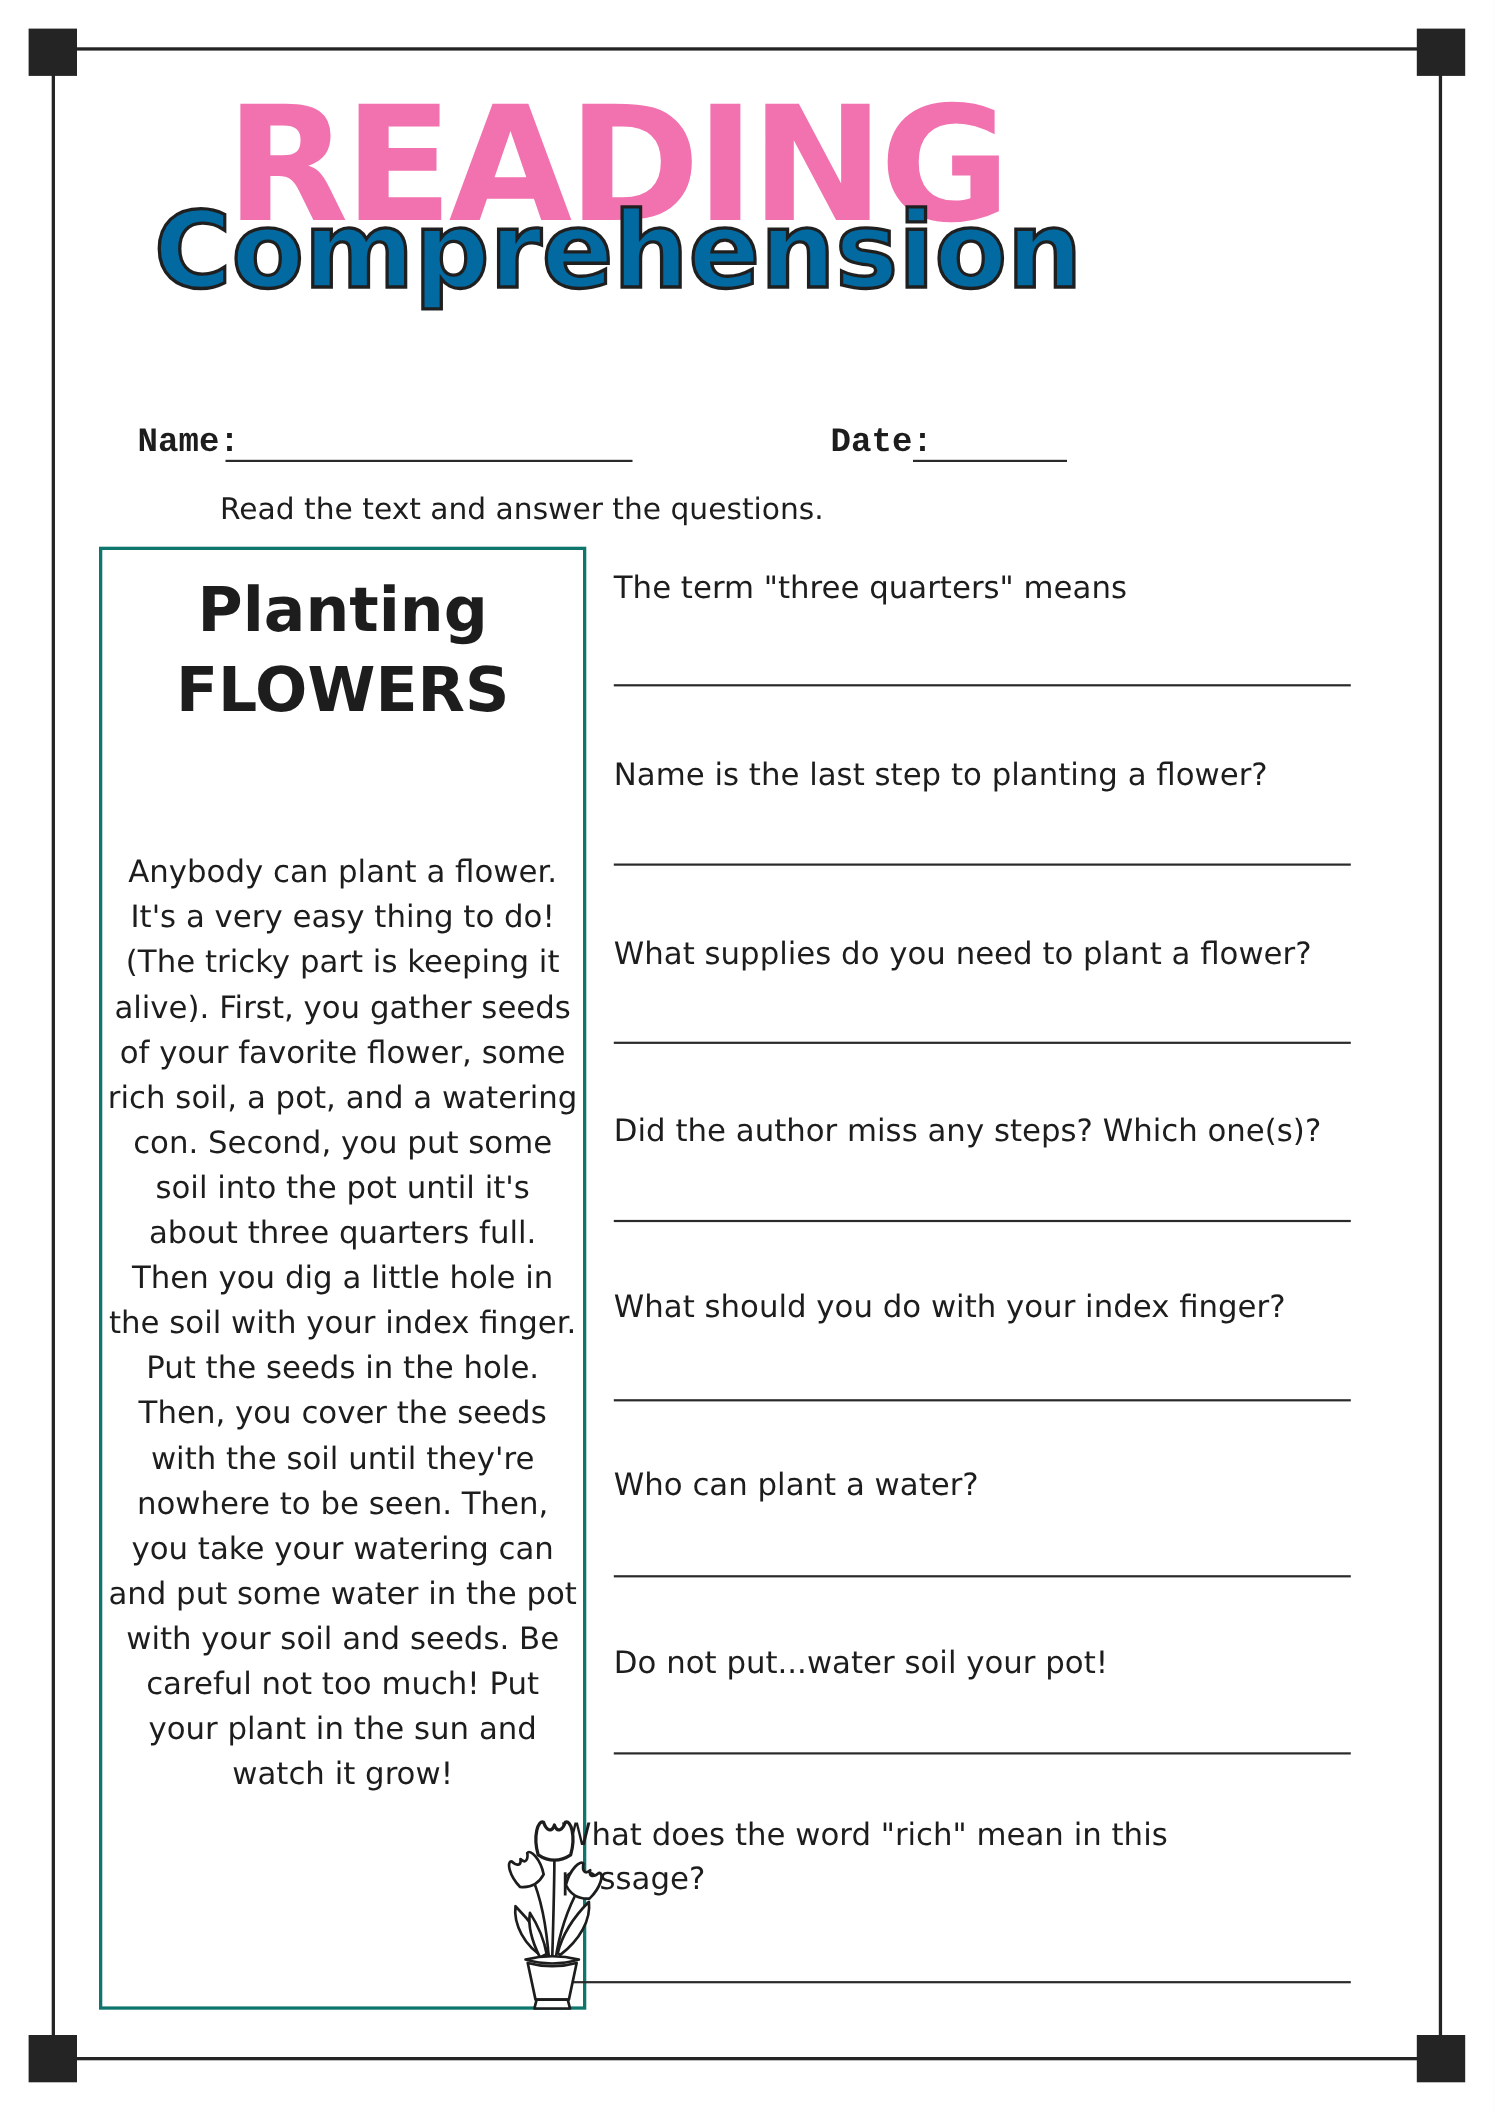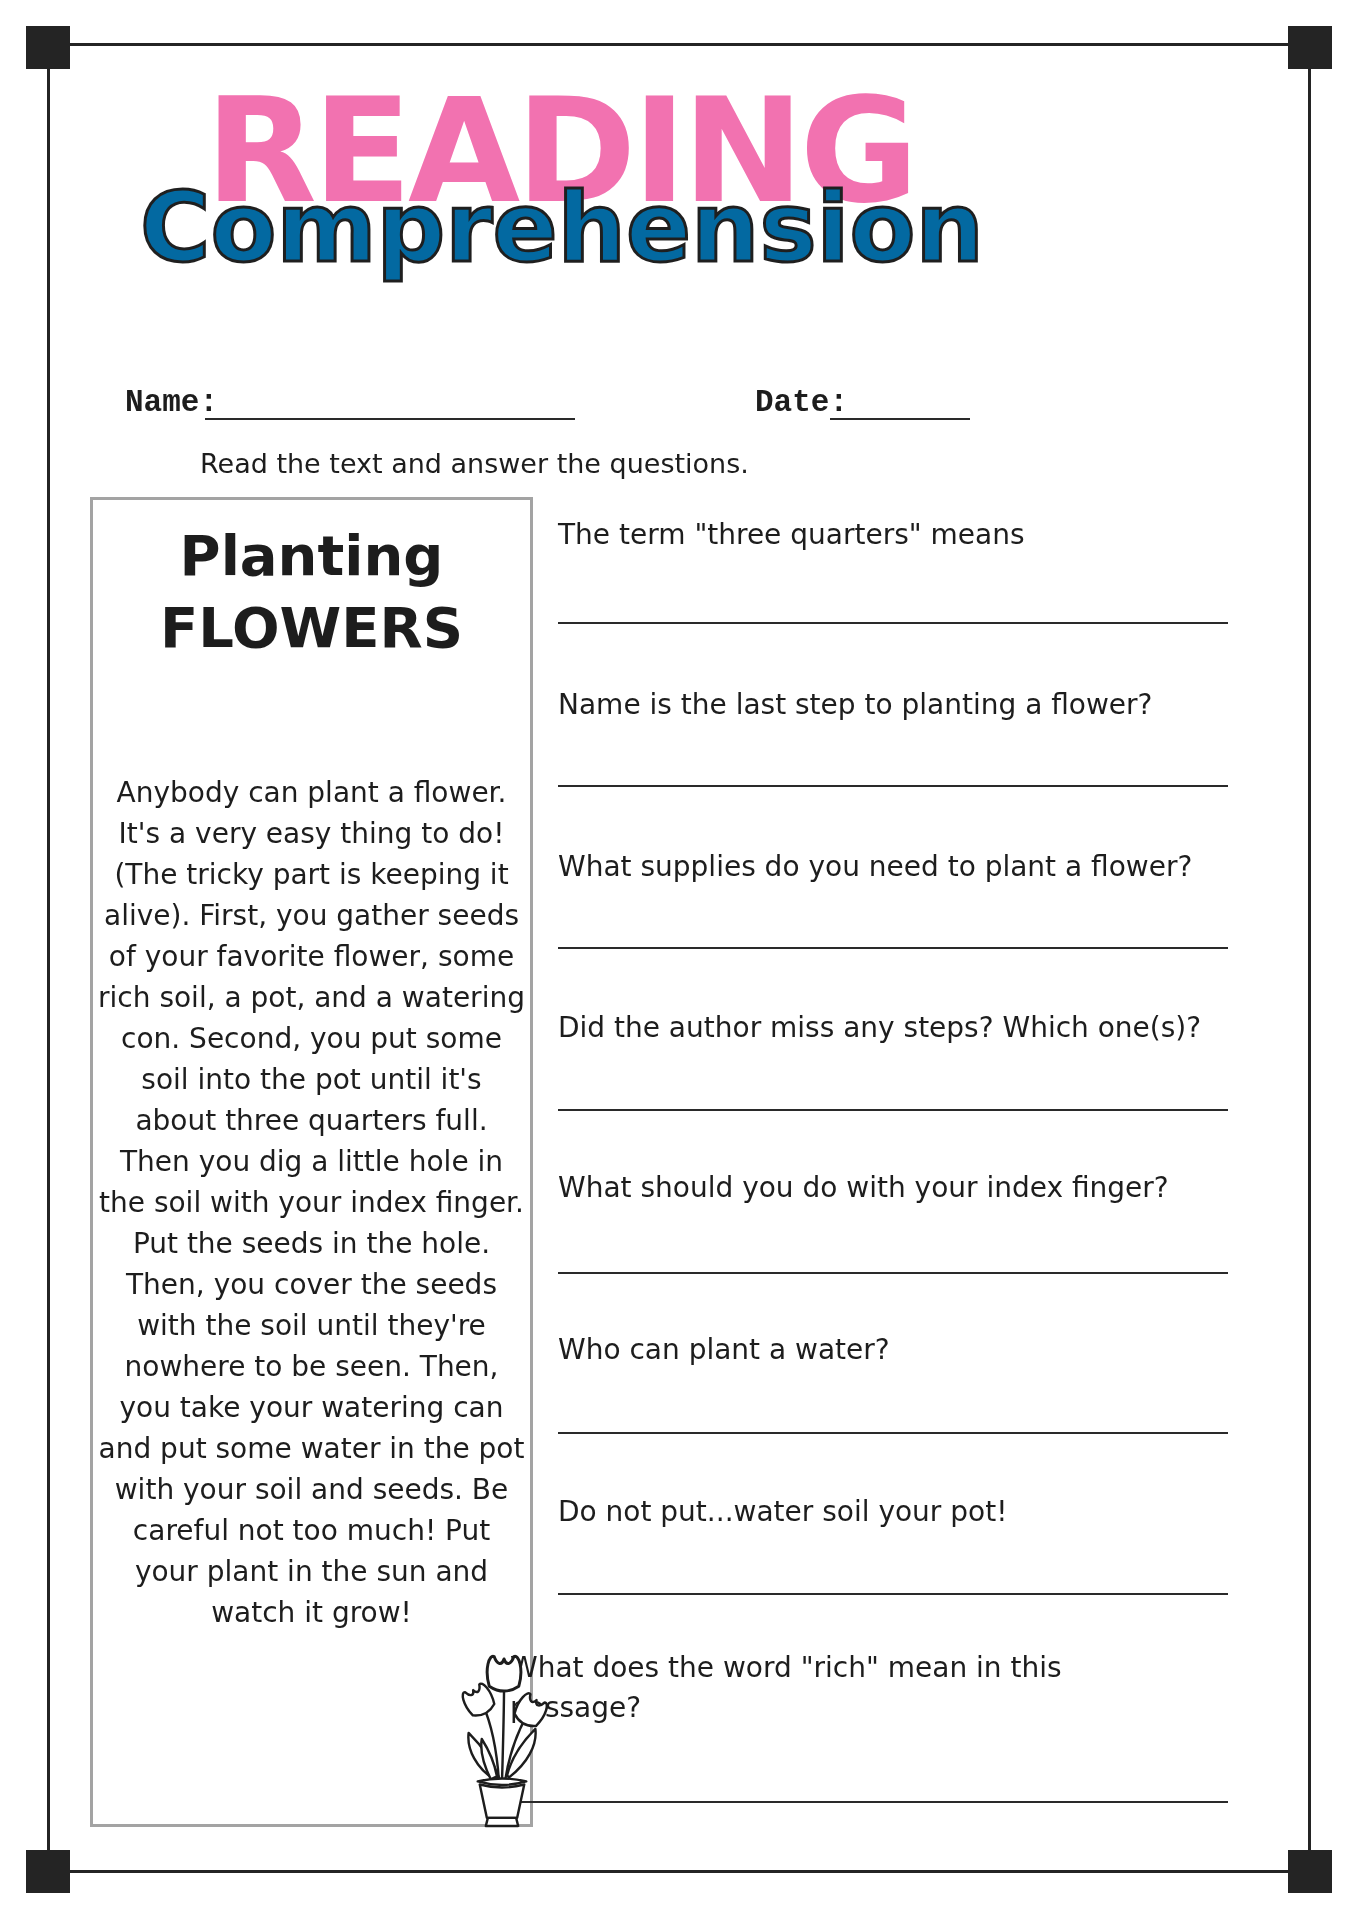--- a/index.html
+++ b/index.html
@@ -37,21 +37,21 @@
   
   .field-label { position:absolute; font-size:31px; font-weight:700;font-family:Liberation Mono, monospace; }
   .write-line  { position:absolute; height:0; border-bottom:2px solid #2a2a2a; }
   .instruction {
     position:absolute; left:200px; top:448px; width:720px;
     text-align:left; font-size:27px; font-weight:400;
   }
   
   .passage-box {
     position:absolute; left:90px; top:497px; width:443px; height:1330px;
-    border:3px solid #a3a3a3;
+    border:3px solid #0f766e;
   }
   .passage-title {
     position:absolute; left:0; top:20px; width:100%;
     text-align:center; font-size:56px; font-weight:700; line-height:1.28;
   }
   .passage-body {
     position:absolute; left:5px; top:272px; width:427px;
     text-align:center; font-size:28px; line-height:41px; font-weight:400;
   }
   .tulip {

